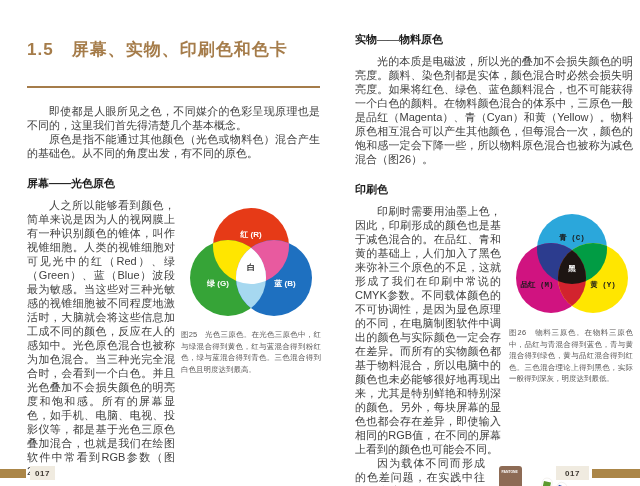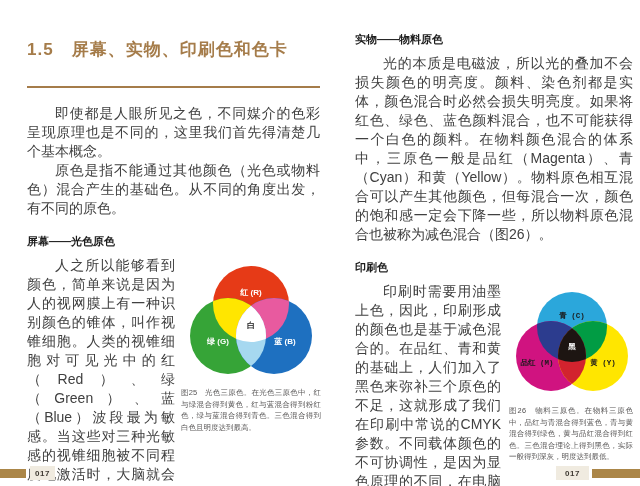--- a/index.html
+++ b/index.html
@@ -8,26 +8,26 @@
   .spread { position:relative; width:640px; height:486px; background:#ffffff; overflow:hidden; }
   .page { position:absolute; top:0; }
   .page-left  { left:27px;  width:293px; }
   .page-right { left:355px; width:278px; }
 
   .chapter-title {
     margin-top:38px; font-size:17px; font-weight:bold; letter-spacing:1px;
     color:var(--accent); padding-bottom:25px; border-bottom:2px solid var(--accent);
   }
   .body {
-    font-size:14px; line-height:19px; color:var(--body_text);
+    font-size:11px; line-height:14px; color:var(--body_text);
     text-align:justify; text-indent:2em;
   }
   .intro { margin-top:16px; }
   h2.sec { font-size:11px; color:#1d1d1d; font-weight:bold; margin:16px 0 7px; }
-  h2.sec.first { margin-top:32px; }
+  h2.sec.first { margin-top:32px;font-family:Liberation Serif, serif; }
 
   .cols { display:flex; align-items:flex-start; }
   .cols .col-text { flex:none; }
   .cols figure { flex:none; margin-top:4px; }
   .screen-cols .col-text { width:148px; margin-right:6px; }
   .screen-cols figure { width:140px; }
   .print-cols  .col-text { width:146px; margin-right:8px; }
   .print-cols  figure { width:124px;font-family:Liberation Mono, monospace; }
   .card-cols   .col-text { width:130px; margin-right:8px; }
   .card-cols   figure { width:140px; position:relative; }

